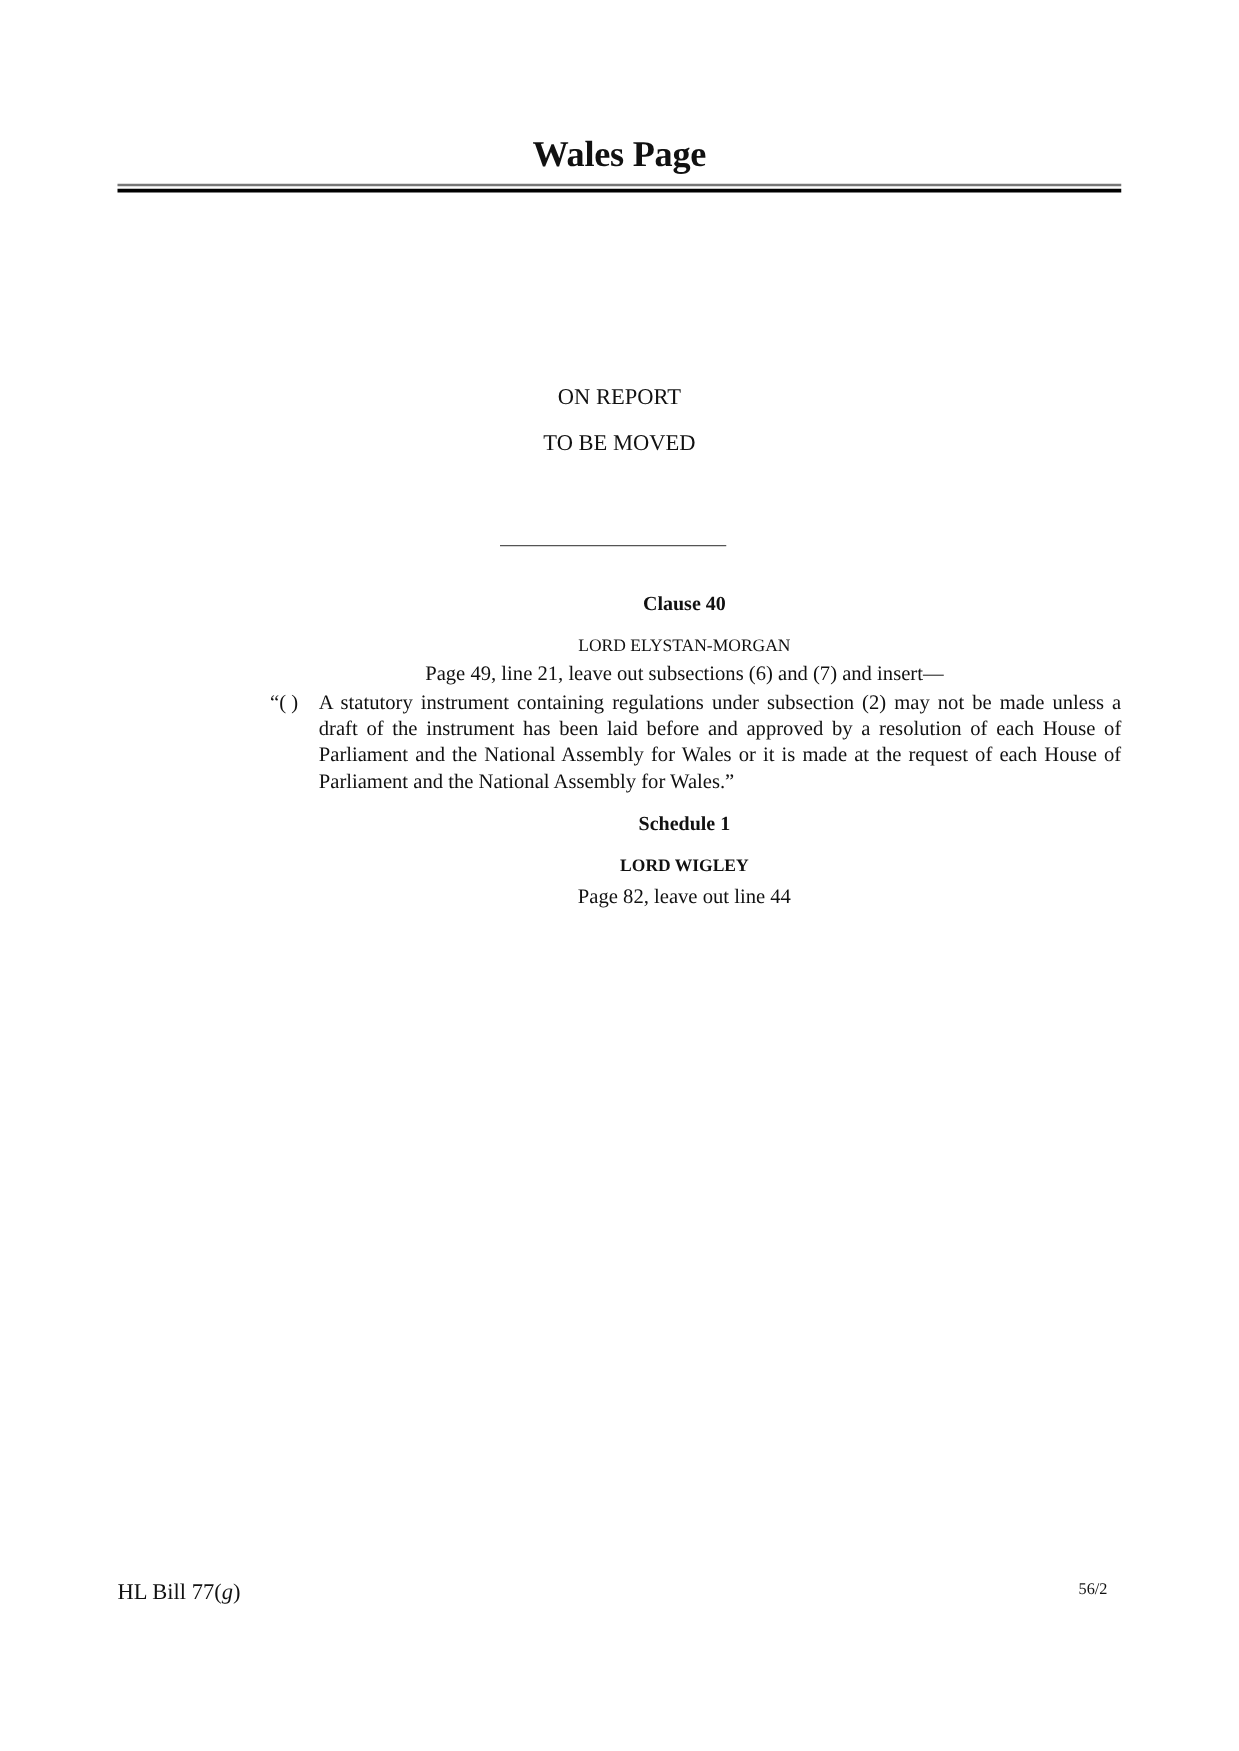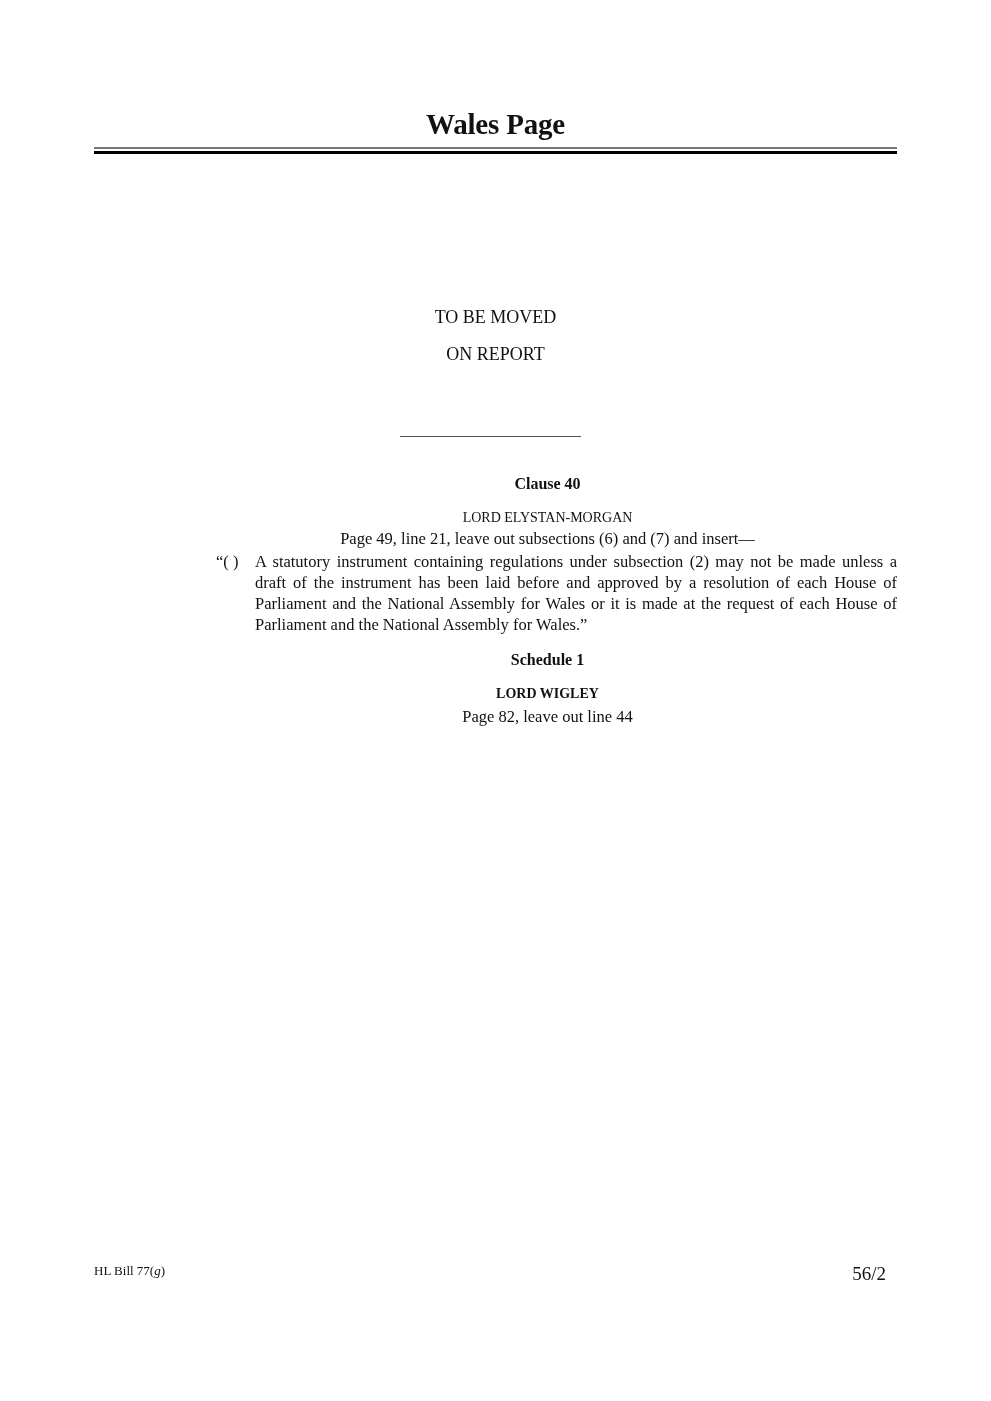--- a/index.html
+++ b/index.html
@@ -98,40 +98,40 @@
     }
     .inserted-marker {
       position: absolute;
       left: 18px;
       top: 0;
     }
     .footer-left {
       position: absolute;
       left: 94px;
       top: 1263px;
-      font-size: 13px;
+      font-size: 18px;
     }
     .footer-right {
       position: absolute;
       right: 105px;
       top: 1263px;
-      font-size: 19px;
+      font-size: 13px;
     }
     .italic { font-style: italic; }
   </style>
 </head>
 <body>
 
 <h1 class="page-title">Wales Page</h1>
 <div class="rule-thin"></div>
 <div class="rule-thick"></div>
 
 <div class="heading-block">
+  <div class="heading-line">ON REPORT</div>
   <div class="heading-line">TO BE MOVED</div>
-  <div class="heading-line">ON REPORT</div>
 </div>
 <div class="short-rule"></div>
 
 <div class="content">
   <div>
     <div class="section-heading">Clause 40</div>
     <div class="member-name">LORD ELYSTAN-MORGAN</div>
     <div class="instruction">Page 49, line 21, leave out subsections (6) and (7) and insert—</div>
     <div class="inserted-text">
       <span class="inserted-marker">“( )</span>

